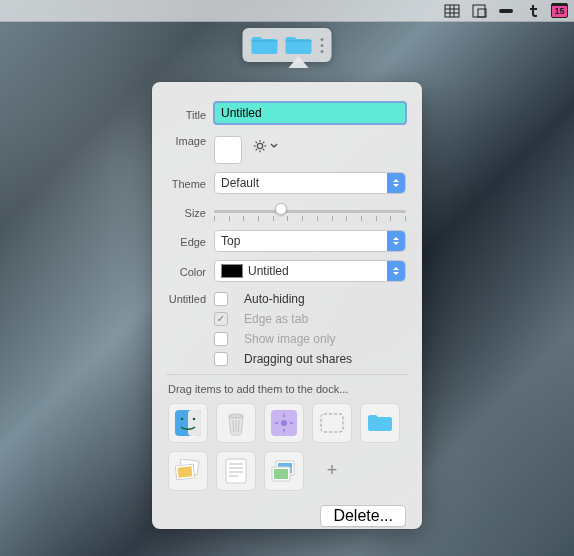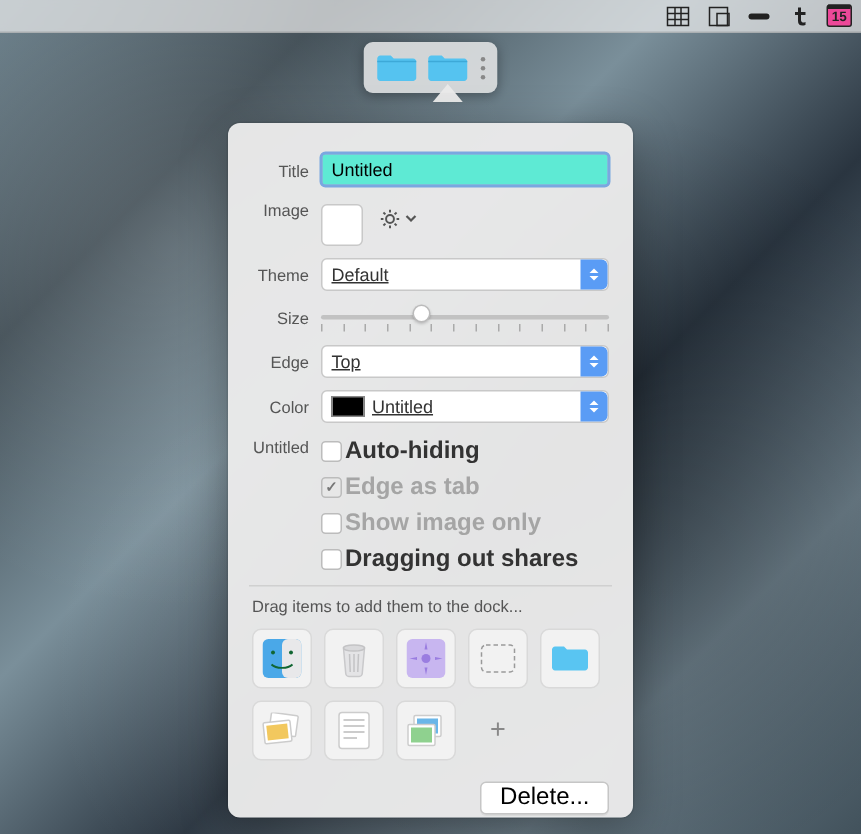--- a/index.html
+++ b/index.html
@@ -100,21 +100,21 @@
   }
   .gearbtn {
     display:inline-flex; align-items:center; gap:3px; margin-left:8px;
     color:#555; height:28px;
   }
 
   .select {
     width:100%; height:22px;
     background:#fff; border:1px solid #c8c8c8; border-radius:4px;
     display:flex; align-items:center; padding:0 6px;
-    position:relative; font-size:12px;text-decoration:underline;
+    position:relative; font-size:12px;
   }
   .select .sw { width:22px; height:14px; background:#000; border:1px solid #888; margin-right:5px;}
   .select .arrows {
     position:absolute; right:0; top:0; bottom:0; width:18px;
     background:#5a9cf5; border-radius:0 4px 4px 0;
     display:flex; flex-direction:column; align-items:center; justify-content:center;
     color:#fff;
   }
   .select .arrows::before { content:""; border-left:3px solid transparent;border-right:3px solid transparent;border-bottom:3px solid #fff; margin-bottom:2px;}
   .select .arrows::after { content:""; border-left:3px solid transparent;border-right:3px solid transparent;border-top:3px solid #fff;}
@@ -125,21 +125,21 @@
   .slider .track { flex:1; height:3px; background:#c2c2c2; border-radius:2px;}
   .slider .ticks { position:absolute; left:0; right:0; bottom:1px; display:flex; justify-content:space-between;}
   .slider .ticks span { width:1px; height:5px; background:#aaa;}
   .slider .thumb {
     position:absolute; top:1px; width:12px; height:12px; background:#fff;
     border:1px solid #bbb; border-radius:50%; transform:translateX(-50%);
     box-shadow:0 1px 2px rgba(0,0,0,.2);
   }
 
   .opts { display:flex; flex-direction:column; gap:6px; padding-top:2px;}
-  .opt { display:flex; align-items:center; gap:2px; font-size:16px; color:#333;font-weight:bold;}
+  .opt { display:flex; align-items:center; gap:16px; font-size:12px; color:#333;}
   .opt.disabled { color:#a5a5a5; }
   .chk {
     width:14px; height:14px; border:1px solid #bcbcbc; border-radius:3px;
     background:#fff; display:flex; align-items:center; justify-content:center;
   }
   .chk.checked { background:#e7e7e7;}
   .chk.checked::after { content:"✓"; font-size:10px; color:#777;}
 
   hr.sep { border:none; border-top:1px solid #d0d0d0; margin:8px -2px;}
 

